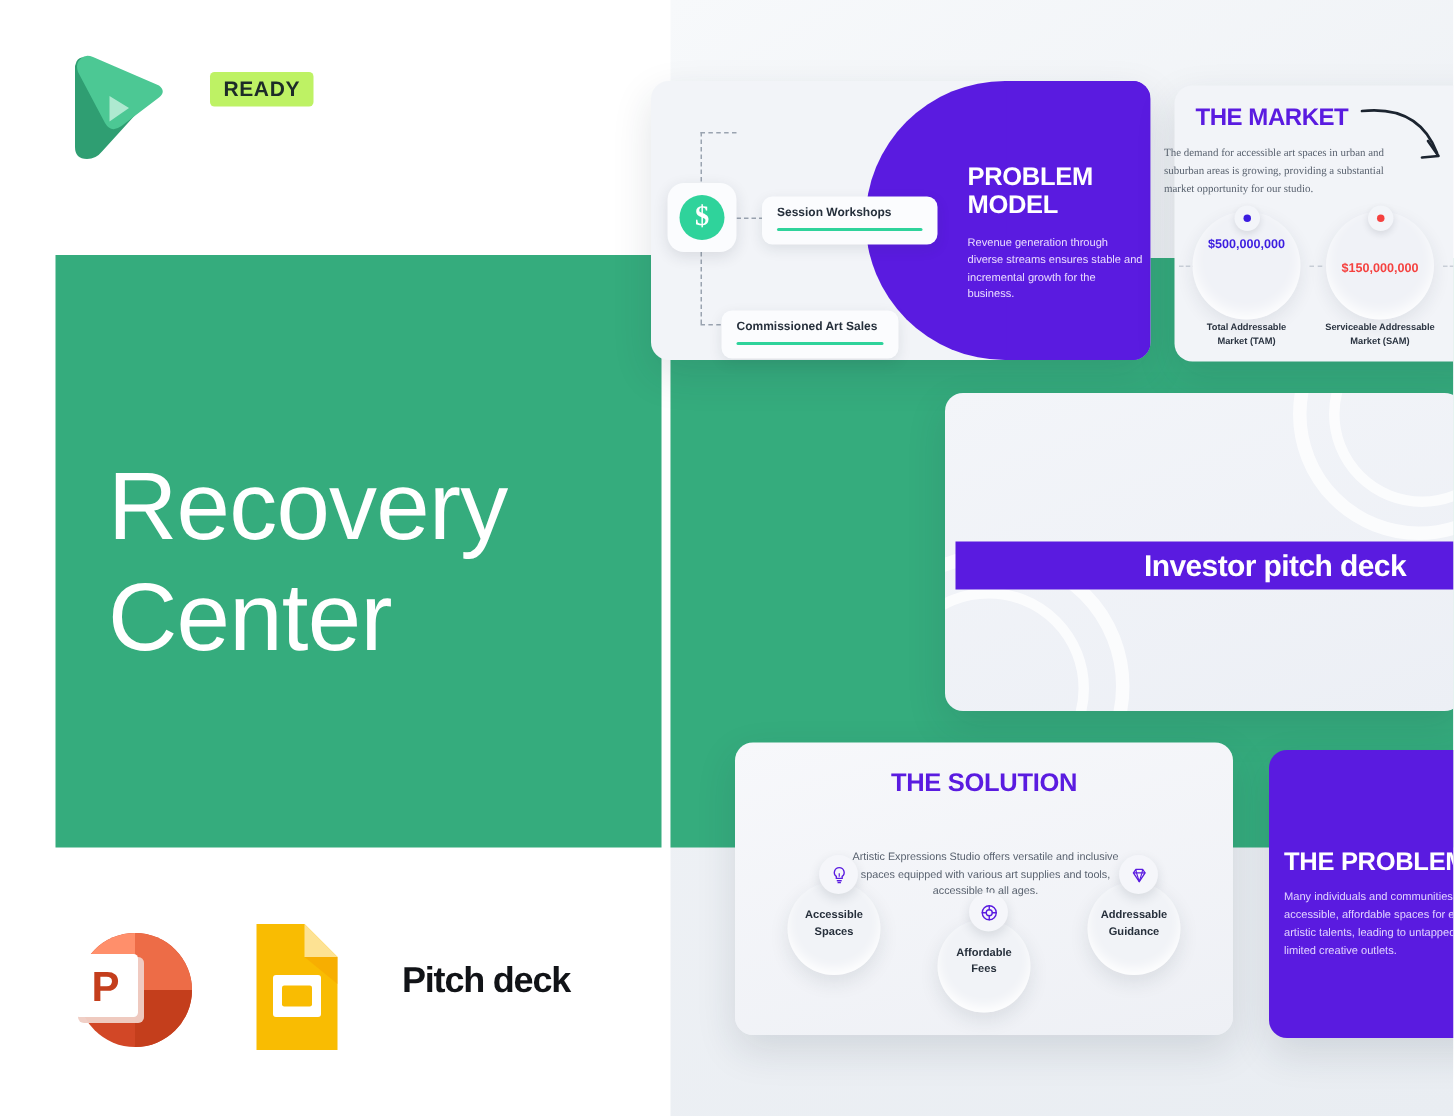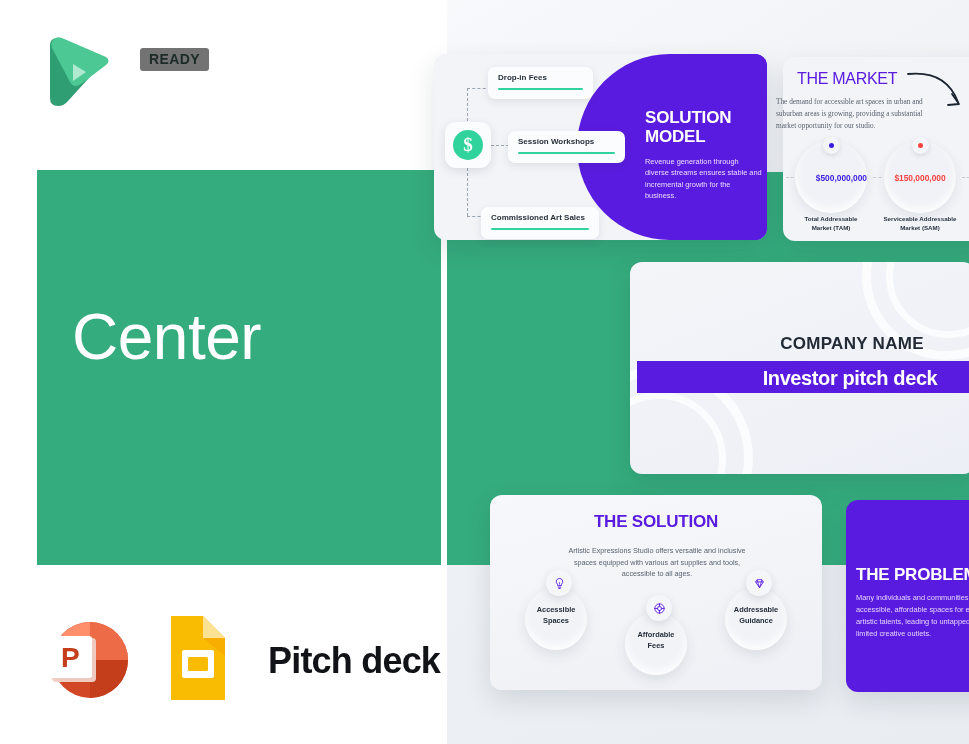--- a/index.html
+++ b/index.html
@@ -29,36 +29,36 @@
     position:absolute;left:72px;top:300px;width:360px;
     color:#ffffff;font-size:64px;line-height:1.16;font-weight:400;
     letter-spacing:-0.5px;
   }
 
   
   .logo-wrap{position:absolute;left:40px;top:34px;width:380px;height:86px;}
   .logo-mark{position:absolute;left:0px;top:2px;width:70px;height:76px;}
   .badge-ready{
     position:absolute;left:100px;top:14px;
-    background:#737373;color:#1d2b28;
+    background:#bef264;color:#1d2b28;
     font-size:14px;font-weight:700;letter-spacing:.4px;
     padding:3px 9px 4px 9px;border-radius:3px;
   }
   .wordmark{
     position:absolute;left:99px;top:42px;
     font-size:30px;font-weight:700;color:#111317;letter-spacing:-0.9px;
     white-space:nowrap;
   }
 
   
   .formats{position:absolute;left:40px;top:612px;height:92px;}
   .fmt-icon{position:absolute;top:0;}
   .fmt-label{
     position:absolute;left:228px;top:28px;
-    font-size:36px;font-weight:700;color:#111317;letter-spacing:-0.8px;
+    font-size:24px;font-weight:700;color:#111317;letter-spacing:-0.8px;
     white-space:nowrap;
   }
 
   
   .slide{position:absolute;border-radius:12px;overflow:hidden;
          box-shadow:0 10px 26px rgba(31,45,61,.13);}
 
   
   .s-bm{left:434px;top:54px;width:333px;height:186px;background:#f2f4f8;}
   .bm-purple{
@@ -78,21 +78,21 @@
     position:absolute;left:445px;top:122px;width:46px;height:46px;background:#fbfcfe;
     border-radius:11px;box-shadow:0 3px 10px rgba(31,45,61,.12);
   }
   .bm-coin .dot{position:absolute;left:8px;top:8px;width:30px;height:30px;border-radius:50%;background:#2fd39b;}
   .bm-coin .dot span{position:absolute;inset:0;display:flex;align-items:center;justify-content:center;color:#fff;font-size:19px;font-weight:700;font-family:"Liberation Serif",serif;}
   .dashline{position:absolute;border-left:1px dashed #9aa3b0;}
   .dashrow{position:absolute;border-top:1px dashed #9aa3b0;}
 
   
   .s-mk{left:783px;top:57px;width:230px;height:184px;background:#f2f4f8;}
-  .mk-title{position:absolute;left:797px;top:70px;color:#5a1be0;font-size:16px;font-weight:400;letter-spacing:-0.3px;z-index:4;}
+  .mk-title{position:absolute;left:797px;top:70px;color:#5a1be0;font-size:16px;font-weight:700;letter-spacing:-0.3px;z-index:4;}
   .mk-body{position:absolute;left:776px;top:96px;width:152px;color:#59626f;font-size:7.3px;line-height:1.62;z-index:4;font-family:Liberation Serif, serif;}
   .mk-circle{position:absolute;border-radius:50%;background:#f0f2f7;
              box-shadow:inset 0 -4px 9px rgba(255,255,255,.95),0 4px 12px rgba(31,45,61,.09);}
   .mk-val{position:absolute;font-size:8.4px;font-weight:700;white-space:nowrap;z-index:5;}
   .mk-cap{position:absolute;font-size:6.2px;font-weight:700;color:#2b3441;text-align:center;line-height:1.4;z-index:5;}
   .mk-pin{position:absolute;width:5px;height:5px;border-radius:50%;z-index:5;}
   .mk-pinbox{position:absolute;width:17px;height:17px;border-radius:50%;background:#f3f5f9;box-shadow:0 2px 5px rgba(31,45,61,.12);z-index:4;}
 
   
   .s-cn{left:630px;top:262px;width:345px;height:212px;
@@ -102,21 +102,21 @@
          font-size:17px;font-weight:700;color:#222a36;letter-spacing:.3px;z-index:5;}
   .cn-bar{position:absolute;left:637px;top:361px;width:338px;height:32px;background:#5a1be0;z-index:4;}
   .cn-sub{position:absolute;left:700px;top:367px;width:300px;text-align:center;
           color:#fff;font-size:20px;font-weight:700;letter-spacing:-0.4px;z-index:6;}
 
   
   .s-sl{left:490px;top:495px;width:332px;height:195px;
         background:linear-gradient(165deg,#f7f8fb 0%,#eef0f5 100%);}
   .sl-title{position:absolute;left:490px;top:512px;width:332px;text-align:center;
             color:#5a1be0;font-size:17px;font-weight:700;letter-spacing:-0.2px;z-index:5;}
-  .sl-body{position:absolute;left:562px;top:545px;width:190px;text-align:center;
+  .sl-body{position:absolute;left:562px;top:565px;width:190px;text-align:center;
            color:#59626f;font-size:7.2px;line-height:1.62;z-index:5;}
   .sl-circle{position:absolute;border-radius:50%;background:#f1f3f7;
              box-shadow:inset 0 -4px 8px rgba(255,255,255,.95),0 5px 13px rgba(31,45,61,.10);}
   .sl-lab{position:absolute;text-align:center;font-size:7.4px;font-weight:700;color:#262f3b;line-height:1.45;z-index:6;}
   .sl-ibox{position:absolute;width:26px;height:26px;border-radius:50%;background:#f5f6fa;
            box-shadow:0 3px 8px rgba(31,45,61,.13);z-index:6;display:flex;align-items:center;justify-content:center;}
 
   
   .s-pr{left:846px;top:500px;width:175px;height:192px;background:#5a1be0;}
   .pr-title{position:absolute;left:856px;top:565px;color:#fff;font-size:17px;font-weight:700;letter-spacing:-0.2px;z-index:5;white-space:nowrap;}
@@ -134,20 +134,21 @@
   <div class="logo-wrap">
     <svg class="logo-mark" viewBox="0 0 70 76">
       <path d="M10 8 L10 62 Q10 70 18 70 Q24 70 28 65 L58 32 Q62 27 57 23 L22 4 Q14 0 11 5 Z" fill="#2f9e72"></path>
       <path d="M14 3 Q10 6 12 12 L30 46 Q34 53 41 48 L66 29 Q71 25 66 21 L22 2 Q17 0 14 3 Z" fill="#4cc894"></path>
       <path d="M33 28 L46 36 L33 45 Z" fill="#bfeedb" opacity=".85"></path>
     </svg>
     <span class="badge-ready">READY</span>
   </div>
 
   <div class="hero-title">
+    <div>Recovery</div>
     <div>Center</div>
   </div>
 
   <div class="formats">
     <svg class="fmt-icon" style="left:0px;width:92px;height:92px;" viewBox="0 0 92 92">
       <circle cx="50" cy="48" r="38" fill="#d24726"></circle>
       <path d="M50 10 A38 38 0 0 1 88 48 L50 48 Z" fill="#ed6c47"></path>
       <path d="M50 48 L88 48 A38 38 0 0 1 50 86 Z" fill="#c43e1c"></path>
       <path d="M50 10 L50 48 L12 48 A38 38 0 0 1 50 10 Z" fill="#ff8f6b"></path>
       <rect x="12" y="26" width="44" height="44" rx="4" fill="#ffffff" opacity=".96"></rect>
@@ -173,76 +174,71 @@
   <div class="dashrow" style="left:467px;top:88px;width:24px;"></div>
   <div class="dashrow" style="left:491px;top:145px;width:28px;"></div>
   <div class="dashrow" style="left:467px;top:216px;width:24px;"></div>
 
   <div class="bm-coin">
     <div class="dot">
         <span>$</span>
       </div>
   </div>
 
-  <div class="bm-chip" style="left:488px;top:67px;width:85px;">
-    <div class="t">Drop-in Fees</div>
-    <div class="u"></div>
-  </div>
   <div class="bm-chip" style="left:508px;top:131px;width:97px;">
     <div class="t">Session Workshops</div>
     <div class="u"></div>
   </div>
   <div class="bm-chip" style="left:481px;top:207px;width:98px;">
     <div class="t">Commissioned Art Sales</div>
     <div class="u"></div>
   </div>
 
   <div class="bm-title">
-    <div>SOLUTION</div>
+    <div>PROBLEM</div>
     <div>MODEL</div>
   </div>
   <div class="bm-body">Revenue generation through diverse streams ensures stable and incremental growth for the business.</div>
 
   <div class="slide s-mk"></div>
   <div class="mk-title">THE MARKET</div>
   <svg style="position:absolute;left:906px;top:68px;width:62px;height:44px;z-index:5;" viewBox="0 0 62 44">
     <path d="M2 6 Q40 2 52 34" stroke="#1c2430" stroke-width="1.8" fill="none" stroke-linecap="round"></path>
     <path d="M46 26 L53 36 L42 37" stroke="#1c2430" stroke-width="1.8" fill="none" stroke-linecap="round" stroke-linejoin="round"></path>
   </svg>
   <div class="mk-body">The demand for accessible art spaces in urban and suburban areas is growing, providing a substantial market opportunity for our studio.</div>
 
   <div class="dashrow" style="left:786px;top:177px;width:12px;border-top-style:dashed;border-color:#c9cfd8;"></div>
   <div class="dashrow" style="left:873px;top:177px;width:14px;border-color:#c9cfd8;"></div>
   <div class="dashrow" style="left:962px;top:177px;width:12px;border-color:#c9cfd8;"></div>
 
   <div class="mk-circle" style="left:795px;top:141px;width:72px;height:72px;"></div>
   <div class="mk-pinbox" style="left:823px;top:137px;"></div>
   <div class="mk-pin" style="left:829px;top:143px;background:#3b1ce0;"></div>
-  <div class="mk-val" style="left:795px;top:173px;width:72px;text-align:right;color:#3b1ce0;">$500,000,000</div>
+  <div class="mk-val" style="left:795px;top:157px;width:72px;text-align:center;color:#3b1ce0;">$500,000,000</div>
   <div class="mk-cap" style="left:787px;top:215px;width:88px;">
     <div>Total Addressable</div>
     <div>Market (TAM)</div>
   </div>
 
   <div class="mk-circle" style="left:884px;top:141px;width:72px;height:72px;"></div>
   <div class="mk-pinbox" style="left:912px;top:137px;"></div>
   <div class="mk-pin" style="left:918px;top:143px;background:#f5413f;"></div>
   <div class="mk-val" style="left:884px;top:173px;width:72px;text-align:center;color:#f5413f;">$150,000,000</div>
   <div class="mk-cap" style="left:876px;top:215px;width:88px;">
     <div>Serviceable Addressable</div>
     <div>Market (SAM)</div>
   </div>
 
   <div class="slide s-cn">
     <div class="cn-ring" style="right:-55px;top:-70px;width:150px;height:150px;"></div>
     <div class="cn-ring" style="right:-35px;top:-48px;width:110px;height:110px;border-width:7px;"></div>
     <div class="cn-ring" style="left:-60px;bottom:-75px;width:165px;height:165px;"></div>
     <div class="cn-ring" style="left:-38px;bottom:-52px;width:120px;height:120px;border-width:7px;"></div>
   </div>
-  <div class="cn-co">COMPANY NAME</div>
   <div class="cn-bar"></div>
   <div class="cn-sub">Investor pitch deck</div>
 
   <div class="slide s-sl"></div>
   <div class="sl-title">THE SOLUTION</div>
   <div class="sl-body">Artistic Expressions Studio offers versatile and inclusive spaces equipped with various art supplies and tools, accessible to all ages.</div>
 
   <div class="sl-circle" style="left:525px;top:588px;width:62px;height:62px;"></div>
   <div class="sl-ibox" style="left:546px;top:570px;">
     <svg viewBox="0 0 20 20" width="13" height="13">

